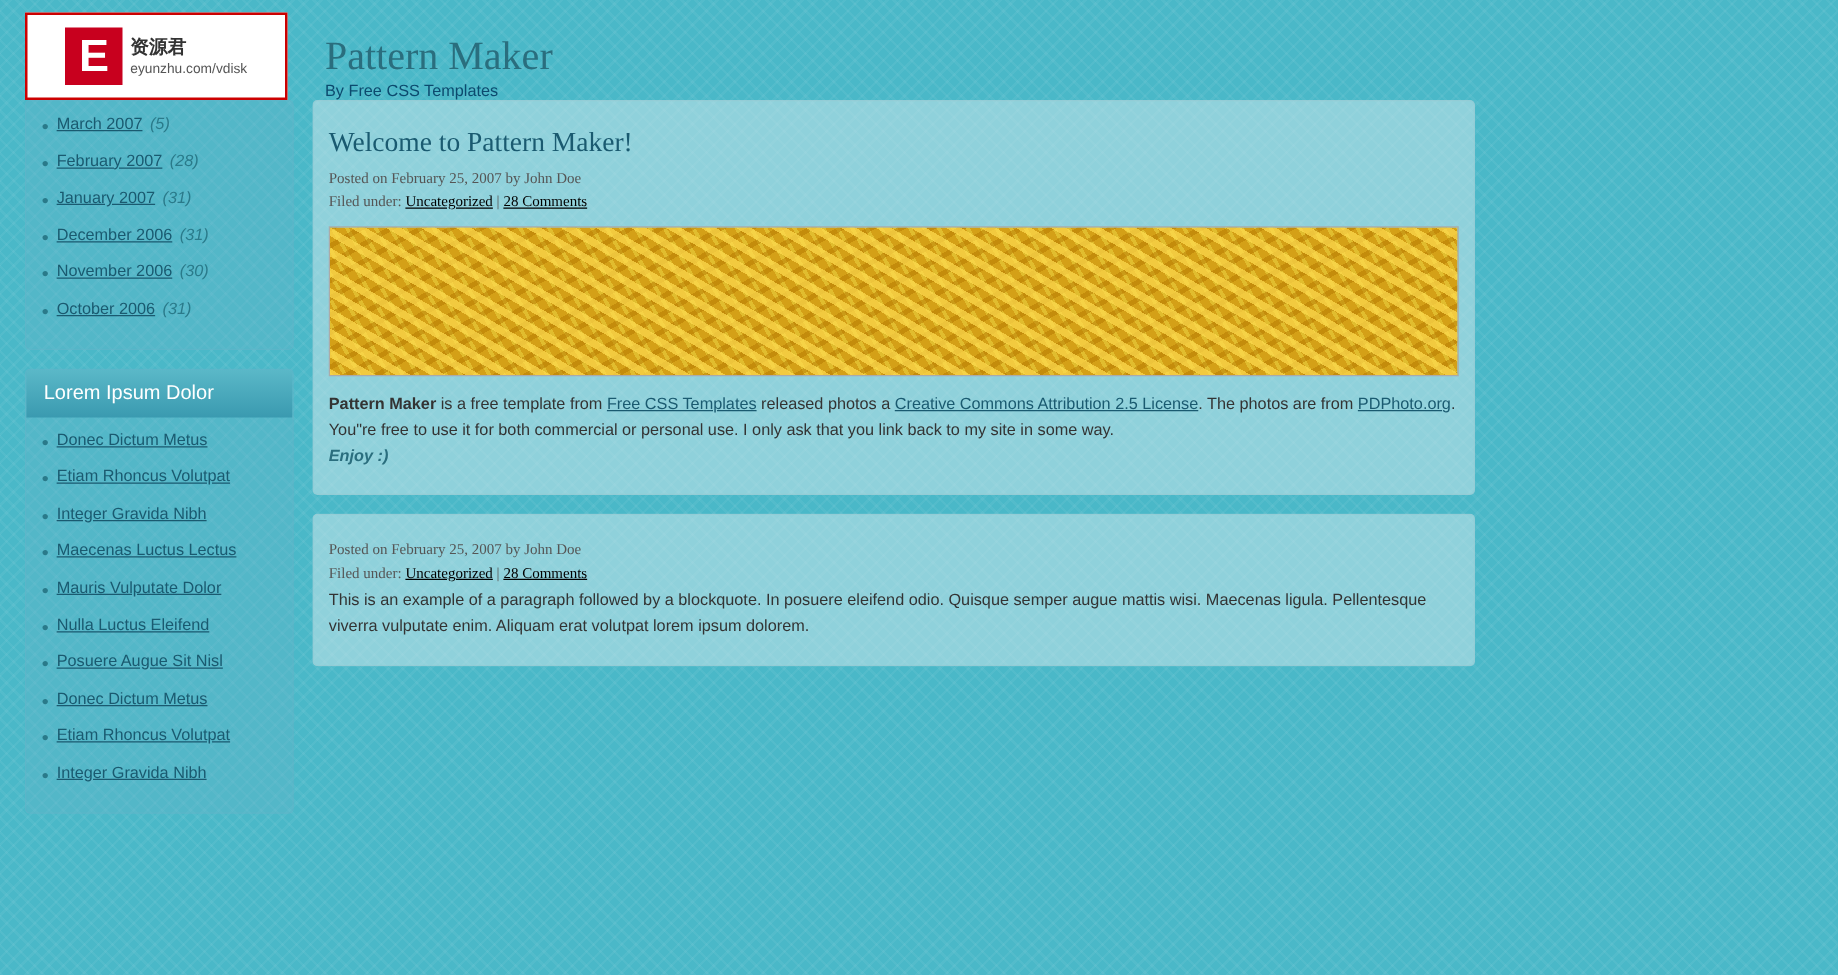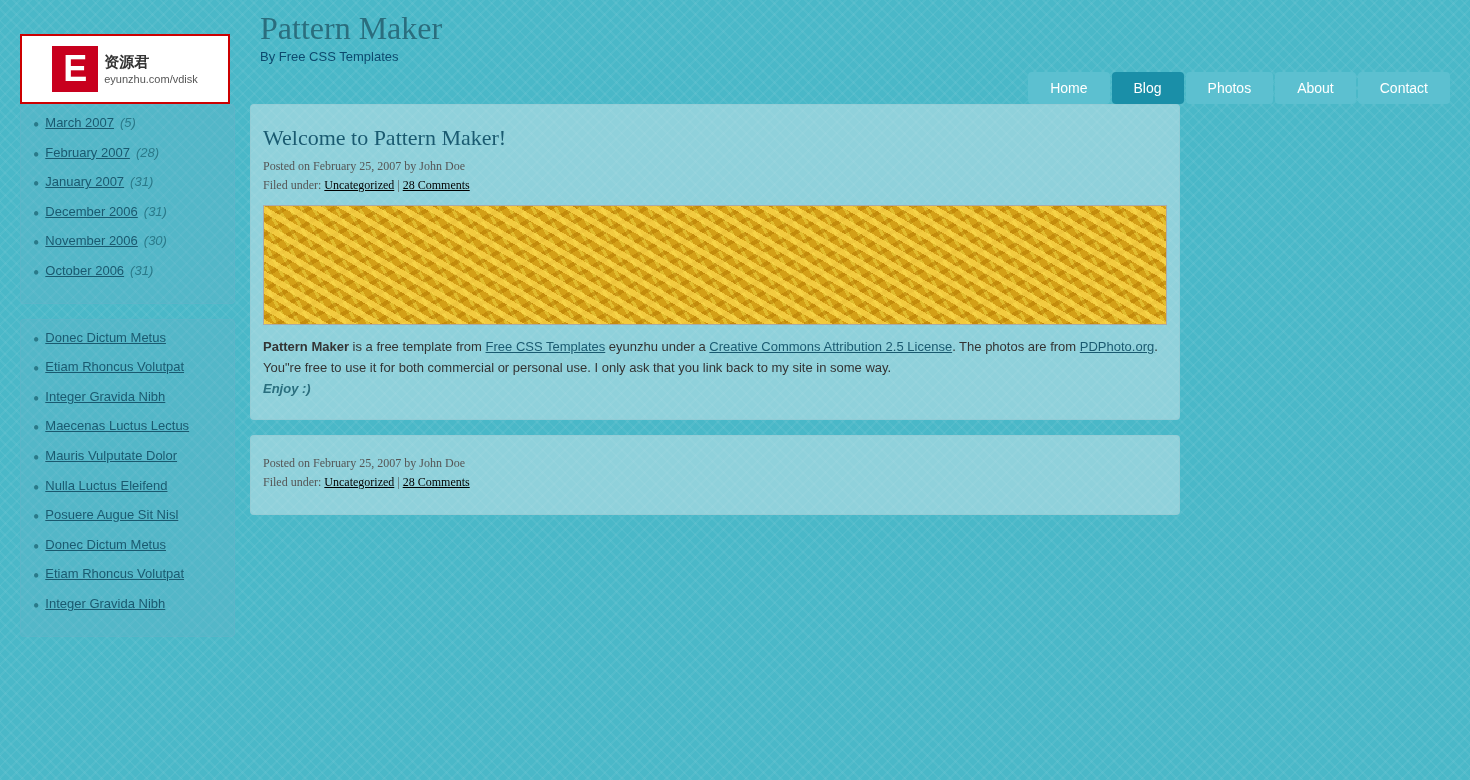--- a/index.html
+++ b/index.html
@@ -296,28 +296,20 @@
         <span class="url">eyunzhu.com/vdisk</span>
       </div>
     </div>
   </div>
 
   <div style="display:flex; flex-direction:column; flex:1; padding-left: 30px;">
     <div id="title-area">
       <div id="site-title">Pattern Maker</div>
       <div id="site-subtitle">By Free CSS Templates</div>
     </div>
-    <div id="nav" style="padding: 8px 0 0 0; justify-content: flex-end;">
-
-    <a class="nav-item" href="#">Home</a>
-        <a class="nav-item active" href="#">Blog</a>
-        <a class="nav-item" href="#">Photos</a>
-        <a class="nav-item" href="#">About</a>
-        <a class="nav-item" href="#">Contact</a>
-      </div>
   </div>
 </div>
 
 <div id="content-wrapper">
 
   <div id="sidebar">
 
     <div class="sidebar-box">
       <ul class="sidebar-list" id="archives-list">
       <li>
@@ -347,20 +339,21 @@
           </li>
           <li>
             <span class="sidebar-bullet">•</span>
             <a href="#">October 2006</a> 
             <span class="count">(31)</span>
           </li>
         </ul>
     </div>
 
     <div class="sidebar-box">
+      <div class="sidebar-box-title">Lorem Ipsum Dolor</div>
       <ul class="sidebar-list" id="lorem-list">
       <li>
             <span class="sidebar-bullet">•</span>
             <a href="#">Donec Dictum Metus</a>
           </li>
           <li>
             <span class="sidebar-bullet">•</span>
             <a href="#">Etiam Rhoncus Volutpat</a>
           </li>
           <li>
@@ -406,28 +399,31 @@
       <div class="post-meta">Posted on February 25, 2007 by John Doe</div>
       <div class="post-meta">
         <span>Filed under:</span>
         <a>Uncategorized</a>
         | <a>28 Comments</a>
       </div>
       <div class="post-image">
         <div class="golden-pattern"></div>
       </div>
       <div class="post-body">
-        <strong>Pattern Maker</strong><span> is a free template from </span><a>Free CSS Templates</a><span> eyunzhu under a </span><a>Creative Commons Attribution 2.5 License</a><span>. The photos are from </span><a>PDPhoto.org</a><span>. You"re free to use it for both commercial or personal use. I only ask that you link back to my site in some way.</span>
+        <strong>Pattern Maker</strong><span> is a free template from </span><a>Free CSS Templates</a><span> released photos a </span><a>Creative Commons Attribution 2.5 License</a><span>. The photos are from </span><a>PDPhoto.org</a><span>. You"re free to use it for both commercial or personal use. I only ask that you link back to my site in some way.</span>
         <br><span class="enjoy">Enjoy :)</span>
       </div>
     </div>
 
     <div class="post">
       <div class="post-meta">Posted on February 25, 2007 by John Doe</div>
       <div class="post-meta">
         <span>Filed under:</span>
         <a>Uncategorized</a>
         | <a>28 Comments</a>
       </div>
+      <div class="post-body">
+        <span>This is an example of a paragraph followed by a blockquote. In posuere eleifend odio. Quisque semper augue mattis wisi. Maecenas ligula. Pellentesque viverra vulputate enim. Aliquam erat volutpat lorem ipsum dolorem.</span>
+      </div>
     </div>
 
   </div>
 </div>
 
 </body></html>

